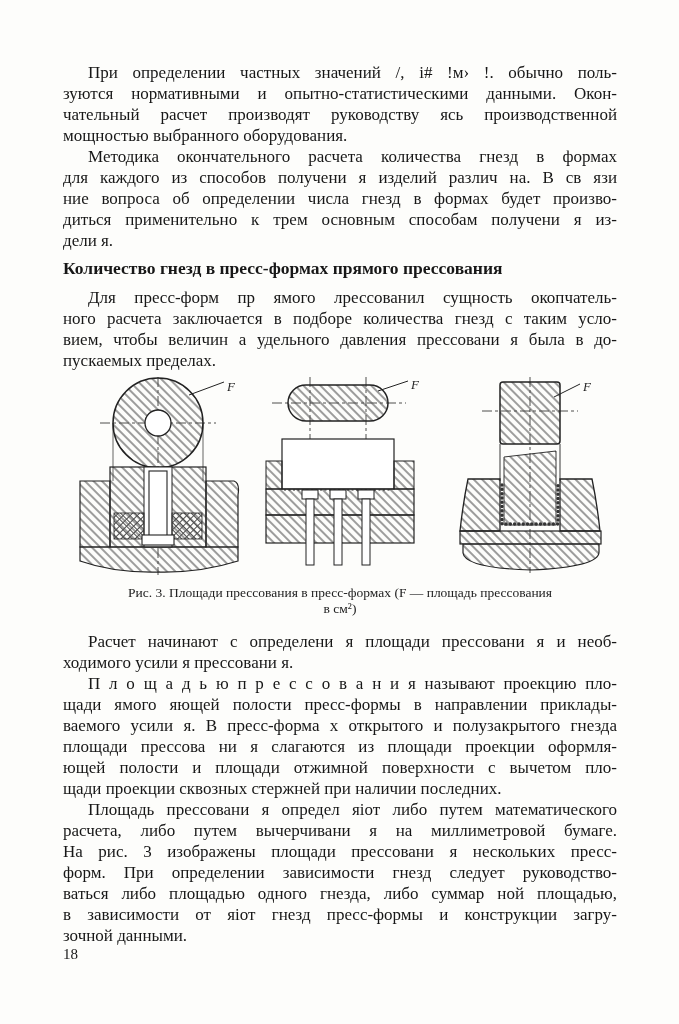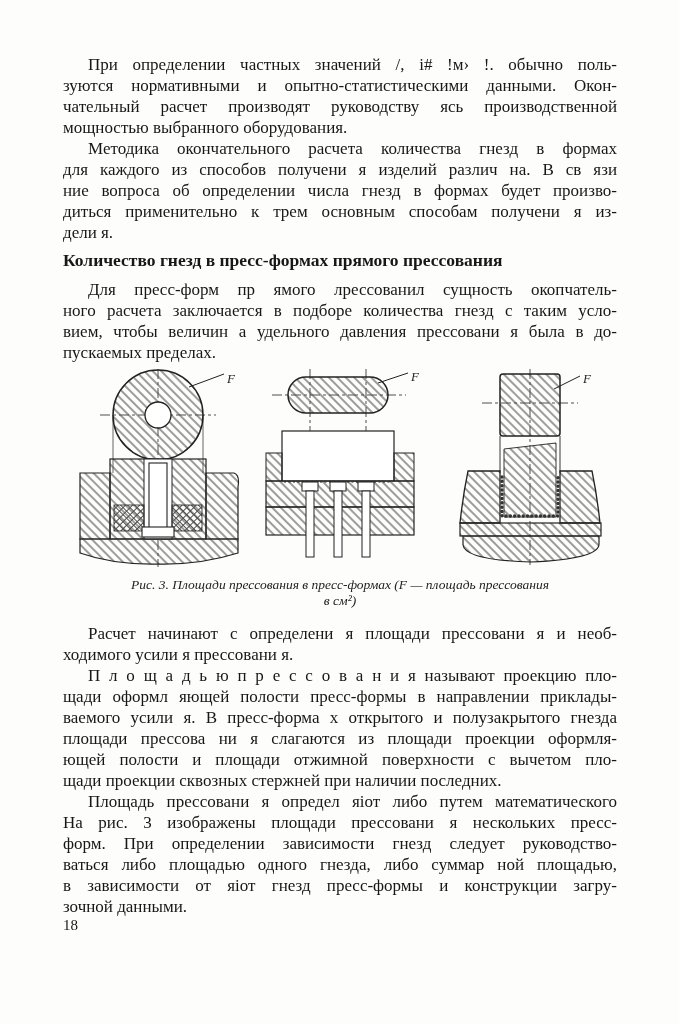--- a/index.html
+++ b/index.html
@@ -1,34 +1,34 @@
 <!DOCTYPE html>
 <html><head>
 <meta charset="utf-8">
 <style>
   html,body{margin:0;padding:0;background:#e8e8e8;}
   .page{
     position:relative;width:679px;height:1024px;background:#fdfdfb;overflow:hidden;
     font-family:"Liberation Serif",serif;color:#171717;margin:0 auto;
   }
-  .text-block{position:absolute;left:63px;top:54px;width:554px;}
+  .text-block{position:absolute;left:63px;top:62px;width:554px;}
   .para{margin:0;}
   .ln{
     font-size:17px;line-height:21px;height:21px;overflow:hidden;
     text-align:justify;text-align-last:justify;
   }
   .ln.first{text-indent:25px;}
   .ln.end{text-align-last:left;}
   .head{
     font-size:17.5px;font-weight:bold;text-align:left;
     margin:6px 0 8px;line-height:22px;
   }
   figure.fig-block{margin:6px 0 0;padding:0;}
   svg.fig{display:block;margin:0 auto;}
-  figcaption{margin-top:8px;font-size:13.5px;line-height:16px;text-align:center;color:#222;font-style:italic;}
+  figcaption{margin-top:8px;font-size:13.5px;line-height:16px;text-align:center;color:#222;}
   .cap-ln{white-space:nowrap;}
   .p4-gap{height:14px;}
   .pageno{margin-top:0;font-size:15px;text-align:left;}
 </style>
 </head>
 <body>
 
 <div class="page">
   <div class="text-block">
 
@@ -133,29 +133,30 @@
 
     <div class="p4-gap"></div>
 
     <div class="para">
       <div class="ln first">Расчет начинают с определени я площади прессовани я и необ-</div>
       <div class="ln end">ходимого усили я прессовани я.</div>
     </div>
 
     <div class="para">
       <div class="ln first">П л о щ а д ь ю  п р е с с о в а н и я  называют проекцию пло-</div>
-      <div class="ln">щади оформл яющей полости пресс-формы в направлении приклады-</div>
+      <div class="ln">щади ямого яющей полости пресс-формы в направлении приклады-</div>
       <div class="ln">ваемого усили я. В пресс-форма х открытого и полузакрытого гнезда</div>
       <div class="ln">площади прессова ни я слагаются из площади проекции оформля-</div>
       <div class="ln">ющей полости и площади отжимной поверхности с вычетом пло-</div>
       <div class="ln end">щади проекции сквозных стержней при наличии последних.</div>
     </div>
 
     <div class="para">
       <div class="ln first">Площадь прессовани я определ яіот либо путем математического</div>
+      <div class="ln">расчета, либо путем вычерчивани я на миллиметровой бумаге.</div>
       <div class="ln">На рис. 3 изображены площади прессовани я нескольких пресс-</div>
       <div class="ln">форм. При определении зависимости гнезд следует руководство-</div>
       <div class="ln">ваться либо площадью одного гнезда, либо суммар ной площадью,</div>
       <div class="ln">в зависимости от яіот гнезд пресс-формы и конструкции загру-</div>
       <div class="ln end">зочной данными.</div>
     </div>
 
     <div class="pageno">18</div>
 
   </div>

